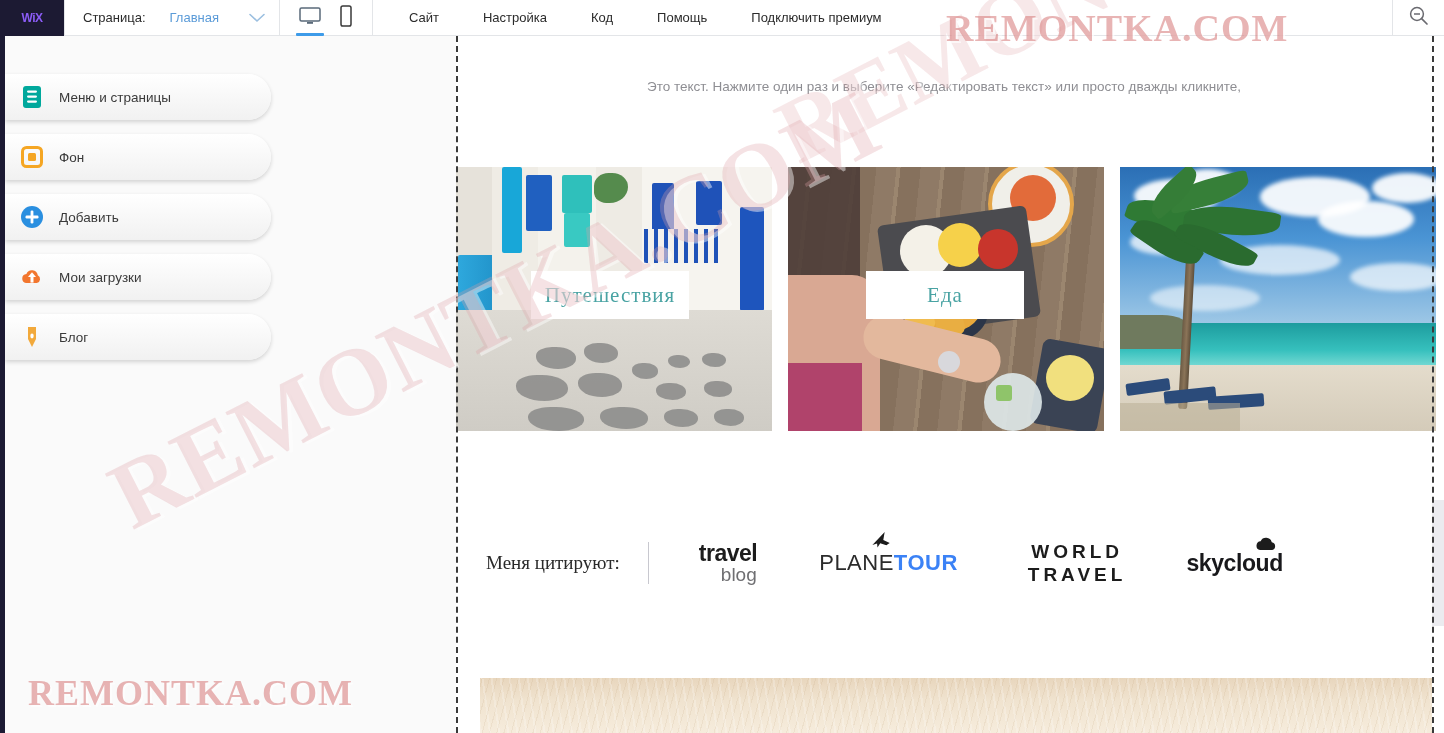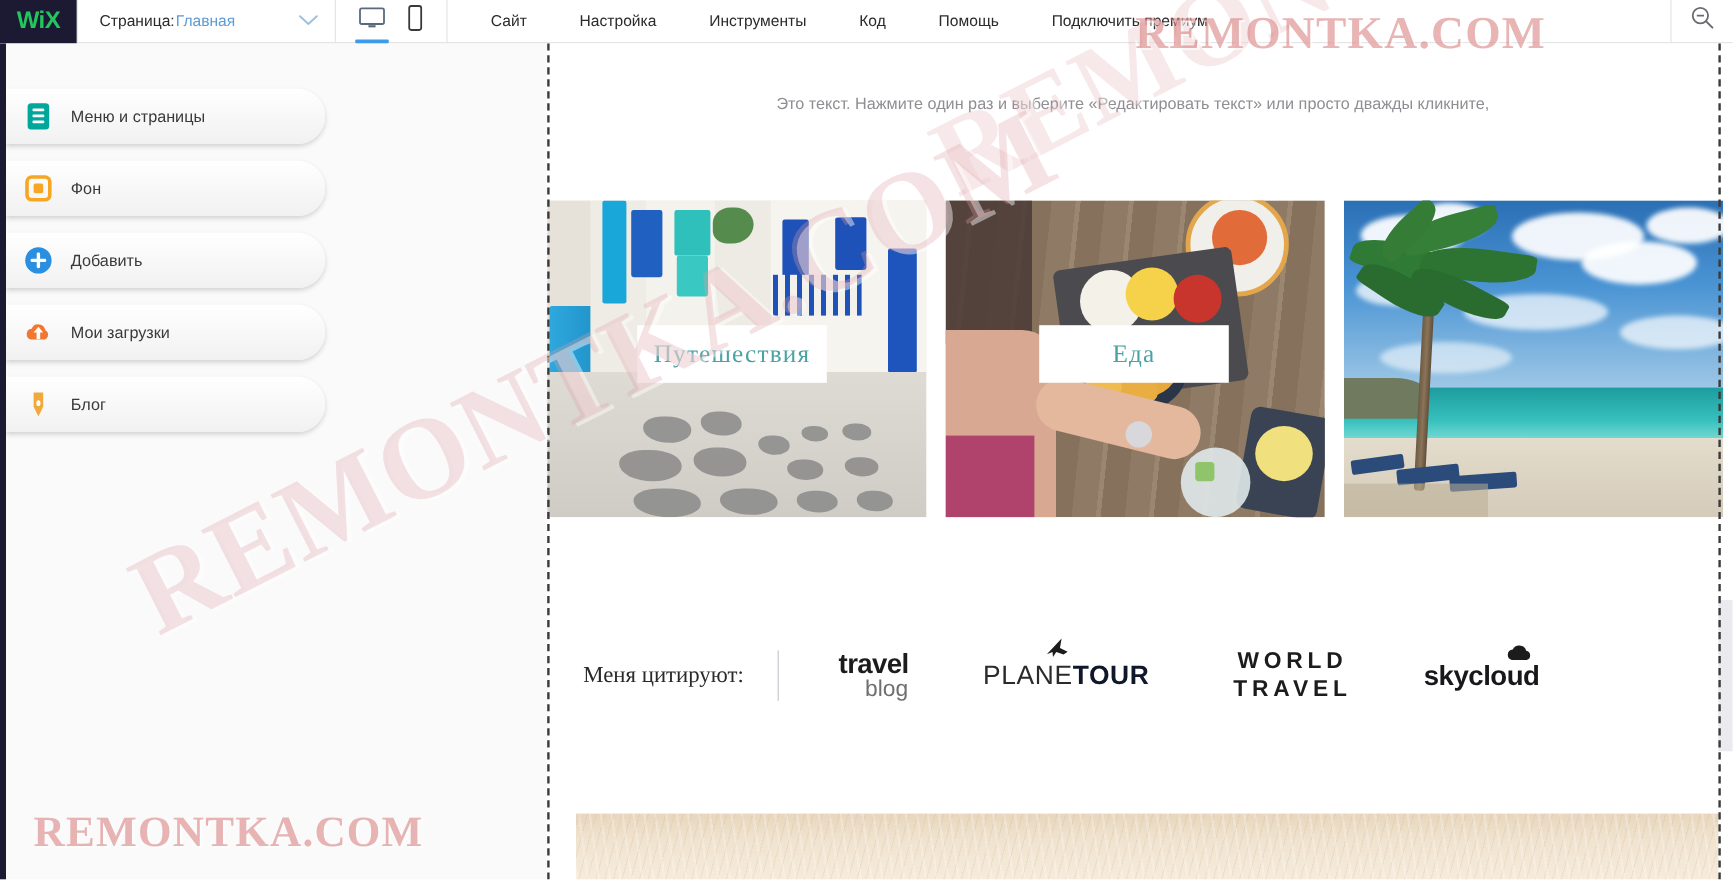--- a/index.html
+++ b/index.html
@@ -18,28 +18,28 @@
     border-bottom:1px solid #e3e5e8;
     z-index:40;
   }
   #wix-logo {
     width:64px; height:36px;
     background:#1c1a33;
     display:flex; align-items:center; justify-content:center;
     flex:0 0 auto;
   }
   #wix-logo span {
-    color:#22c55e; font-weight:bold; font-size:20px;
+    color:#8b5cf6; font-weight:bold; font-size:12px;
     letter-spacing:-0.5px; font-family:"Liberation Sans",sans-serif;
   }
   .vsep { width:1px; height:36px; background:#e3e5e8; flex:0 0 auto; }
 
   #page-selector {
     display:flex; align-items:center;
-    height:32px; padding:0 14px 0 18px; gap:1px;
+    height:32px; padding:0 14px 0 18px; gap:24px;
     flex:0 0 auto; min-width:214px;
   }
   #page-selector .lbl { font-size:13px; color:#2b2b2b; white-space:nowrap; }
   #page-selector .val { font-size:13px; color:#5b9bd8; white-space:nowrap; }
   #page-selector .chev { margin-left:auto; display:block; }
 
   #device-toggle { display:flex; align-items:center; height:36px; gap:16px; padding:0 18px; flex:0 0 auto;}
   .dev-btn { position:relative; height:36px; display:flex; align-items:center; }
   .dev-btn .underline {
     position:absolute; left:50%; transform:translateX(-50%);
@@ -138,21 +138,21 @@
   #quoted-div { width:1px; height:42px; background:#c8c8cf; margin-left:28px; }
 
   .brand { display:flex; align-items:center; justify-content:center; color:#1c1c1c; }
   #brand-travel { margin-left:50px; flex-direction:column; align-items:flex-start;}
   #brand-travel .b1 { font-size:23px; font-weight:bold; letter-spacing:-0.5px; line-height:22px;}
   #brand-travel .b2 { font-size:19px; color:#6f6f72; line-height:21px; margin-left:22px;}
 
   #brand-planetour { margin-left:62px; position:relative; flex-direction:column; align-items:center;}
   #brand-planetour .pt-row { display:flex; align-items:baseline; font-size:22px; letter-spacing:0.5px;}
   #brand-planetour .thin { font-weight:normal; color:#2b2b2b;}
-  #brand-planetour .bold { font-weight:bold; color:#0f172a;}
+  #brand-planetour .bold { font-weight:bold; color:#3b82f6;}
   #brand-planetour .plane { position:absolute; top:-20px; left:52px; font-size:18px; transform:rotate(-20deg); }
 
   #brand-world { margin-left:70px; flex-direction:column; align-items:center; }
   #brand-world .w-line { font-size:19px; font-weight:bold; letter-spacing:4px; line-height:23px; }
 
   #brand-sky { margin-left:60px; position:relative; }
   #brand-sky .sk { font-size:23px; font-weight:bold; letter-spacing:-0.4px; color:#18181b; }
   #brand-sky .cloud { position:absolute; top:-14px; right:2px; }
 
   
@@ -262,21 +262,20 @@
           <rect x="3" y="1" width="10" height="20" rx="1.8" fill="none" stroke="#3a3a3a" stroke-width="1.5"></rect>
         </svg>
       </span>
     </div>
   </div>
   <div class="vsep"></div>
 
   <div id="main-menu">
     <div class="menu-item">Сайт</div>
     <div class="menu-item">Настройка</div>
-    <div class="menu-item">Инструменты</div>
     <div class="menu-item">Код</div>
     <div class="menu-item">Помощь</div>
     <div class="menu-item">Подключить премиум</div>
   </div>
 
   <div id="zoomout-btn">
     <span>
       <svg width="22" height="22" viewBox="0 0 22 22">
         <circle cx="9" cy="9" r="6.4" fill="none" stroke="#6a6a70" stroke-width="1.5"></circle>
         <line x1="6" y1="9" x2="12" y2="9" stroke="#6a6a70" stroke-width="1.5"></line>

